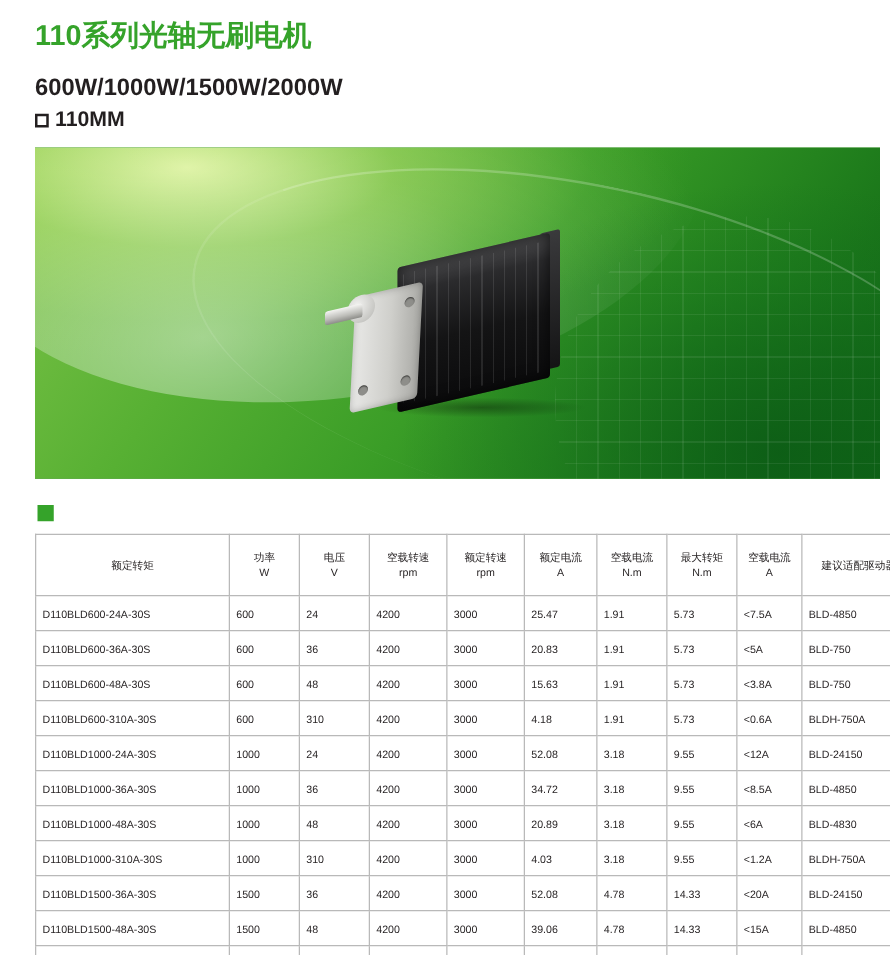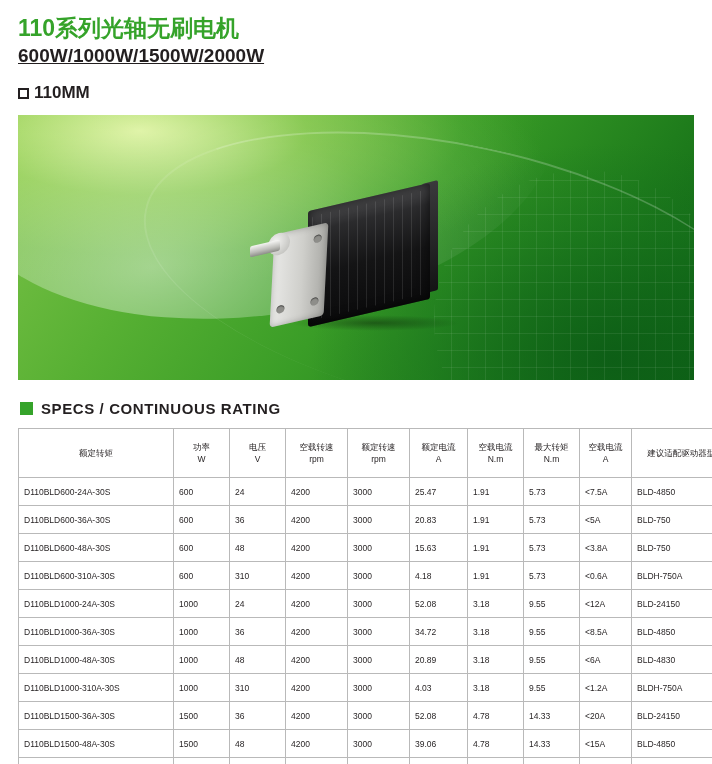--- a/index.html
+++ b/index.html
@@ -12,48 +12,47 @@
     background: #ffffff;
     font-family: "Liberation Sans", sans-serif;
     color: #231f20;
     overflow: hidden;
   }
   .page {
     position: relative;
     width: 620px;
     height: 764px;
     box-sizing: border-box;
-    padding: 0 18px;
+    padding: 0 28px;
   }
 
   
   .header {
     padding-top: 14px;
   }
   .title-cn {
     font-size: 23px;
     font-weight: bold;
     color: #35a32a;
     letter-spacing: 0px;
     line-height: 28px;
   }
   .title-power {
     font-size: 19px;
     font-weight: bold;
     color: #231f20;
     line-height: 25px;
-    margin-top: 1px;
-    text-decoration: underline;
+    margin-top: 16px;
   }
   .title-size {
     font-size: 17px;
     font-weight: bold;
     color: #231f20;
     line-height: 24px;
-    margin-top: 13px;
+    margin-top: 1px;
     display: flex;
     align-items: center;
     gap: 5px;
   }
   .sq-glyph {
     display: inline-block;
     width: 11px;
     height: 11px;
     border: 2px solid #231f20;
     box-sizing: border-box;
@@ -292,21 +291,20 @@
         <span class="bolt b4"></span>
       </div>
       <div class="motor-hub"></div>
       <div class="motor-shaft"></div>
       <div class="motor-shadow"></div>
     </div>
   </div>
 
   <div class="section-head">
     <span class="sq-marker"></span>
-    <span class="sec-en">SPECS / CONTINUOUS RATING</span>
   </div>
 
   <table class="specs">
     <colgroup>
       <col style="width:155px">
       <col style="width:56px">
       <col style="width:56px">
       <col style="width:62px">
       <col style="width:62px">
       <col style="width:58px">

